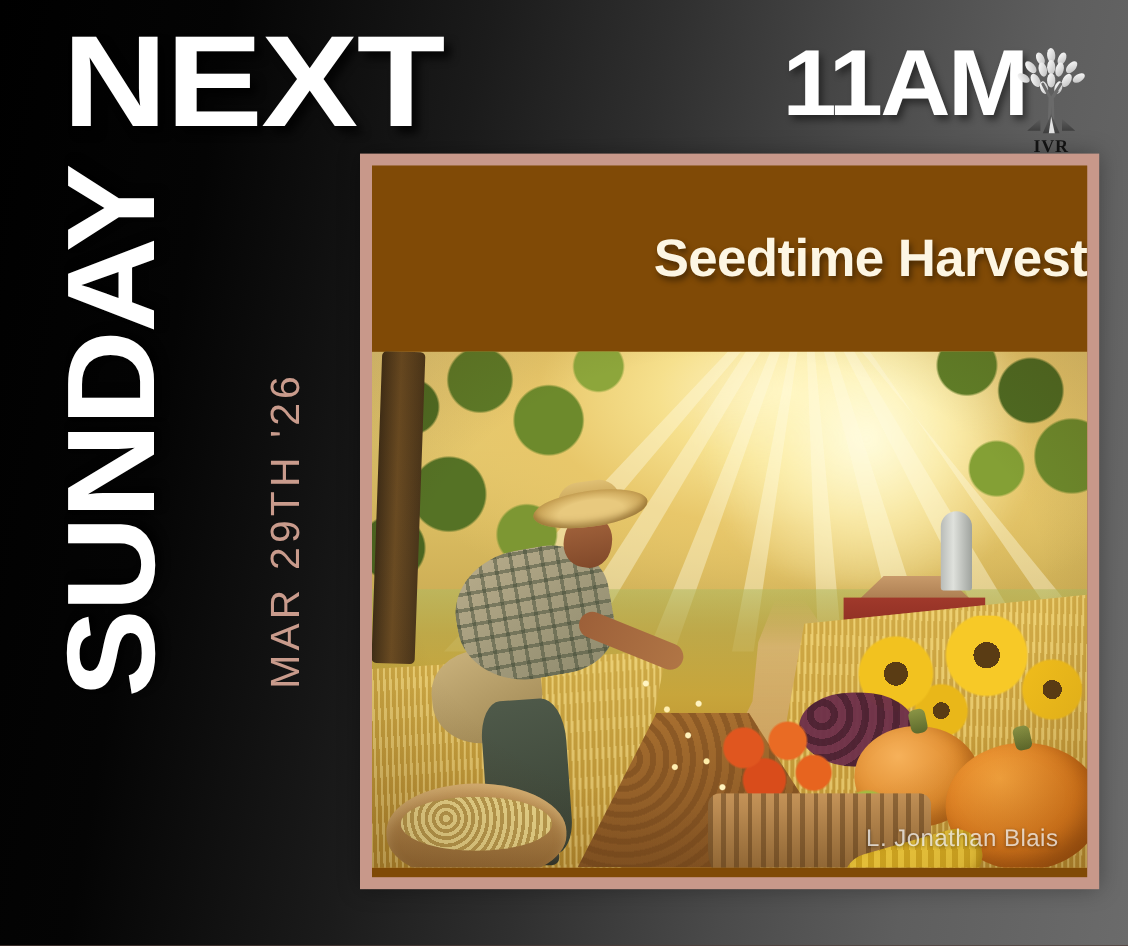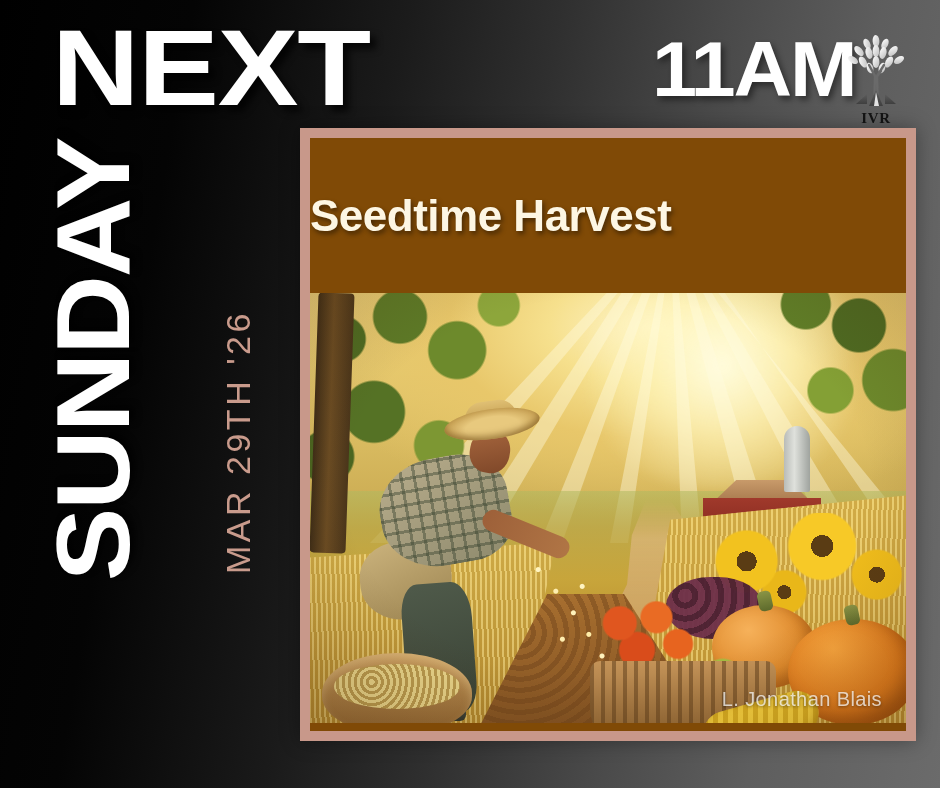--- a/index.html
+++ b/index.html
@@ -86,21 +86,21 @@
     white-space:nowrap;
     text-shadow: 3px 4px 6px rgba(0,0,0,0.45);
   }
 
   
   #brand-logo {
     position:absolute;
     left:840px; top:32px;
     width:72px; height:104px;
     display:flex; flex-direction:column;
-    align-items:center; justify-content:flex-start;
+    align-items:center; justify-content:center;
   }
   #brand-logo .tree-mark { width:66px; height:80px; display:block; }
   #brand-logo .brand-text {
     font-family:"Liberation Serif", serif;
     font-size:15px; font-weight:700;
     color:#141414; letter-spacing:0.6px;
     margin-top:-2px;
   }
 
   
@@ -119,21 +119,21 @@
     overflow:hidden;
   }
 
   
   #title-banner {
     position:relative;
     height:155px;
     background:#804a06;
     display:flex;
     align-items:center;
-    justify-content:flex-start;
+    justify-content:flex-end;
     z-index:4;
   }
   #series-title {
     font-size:44px;
     font-weight:700;
     color:#fdf6e3;
     letter-spacing:-0.5px;
     text-shadow: 2px 3px 5px rgba(0,0,0,0.45);
     white-space:nowrap;
   }

